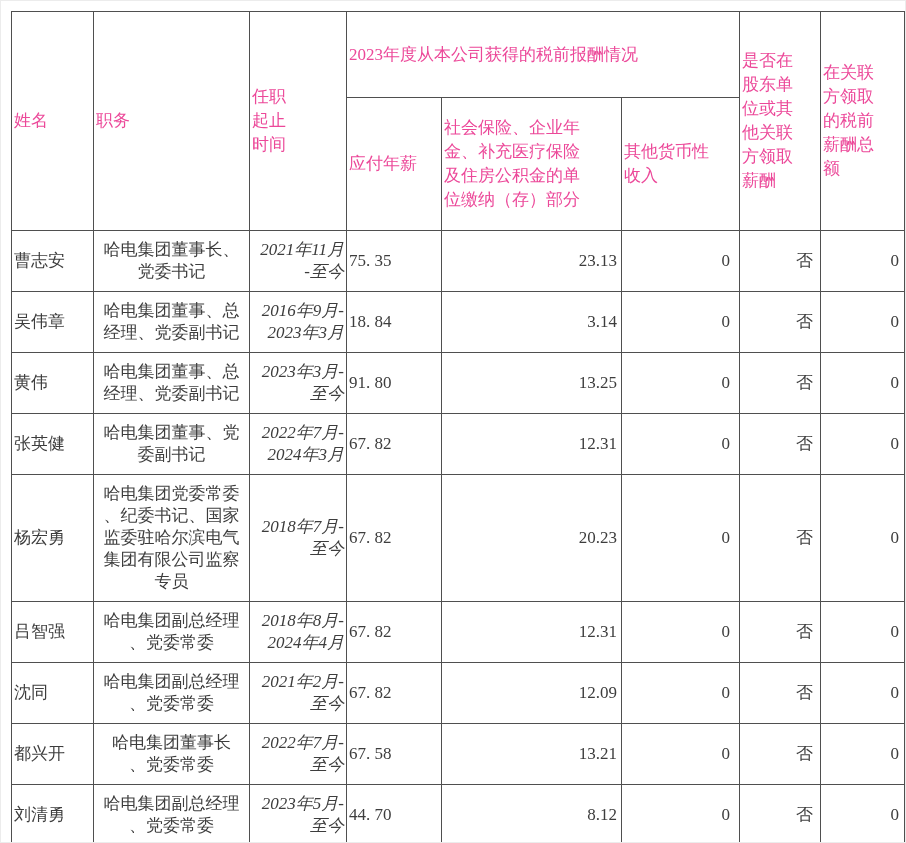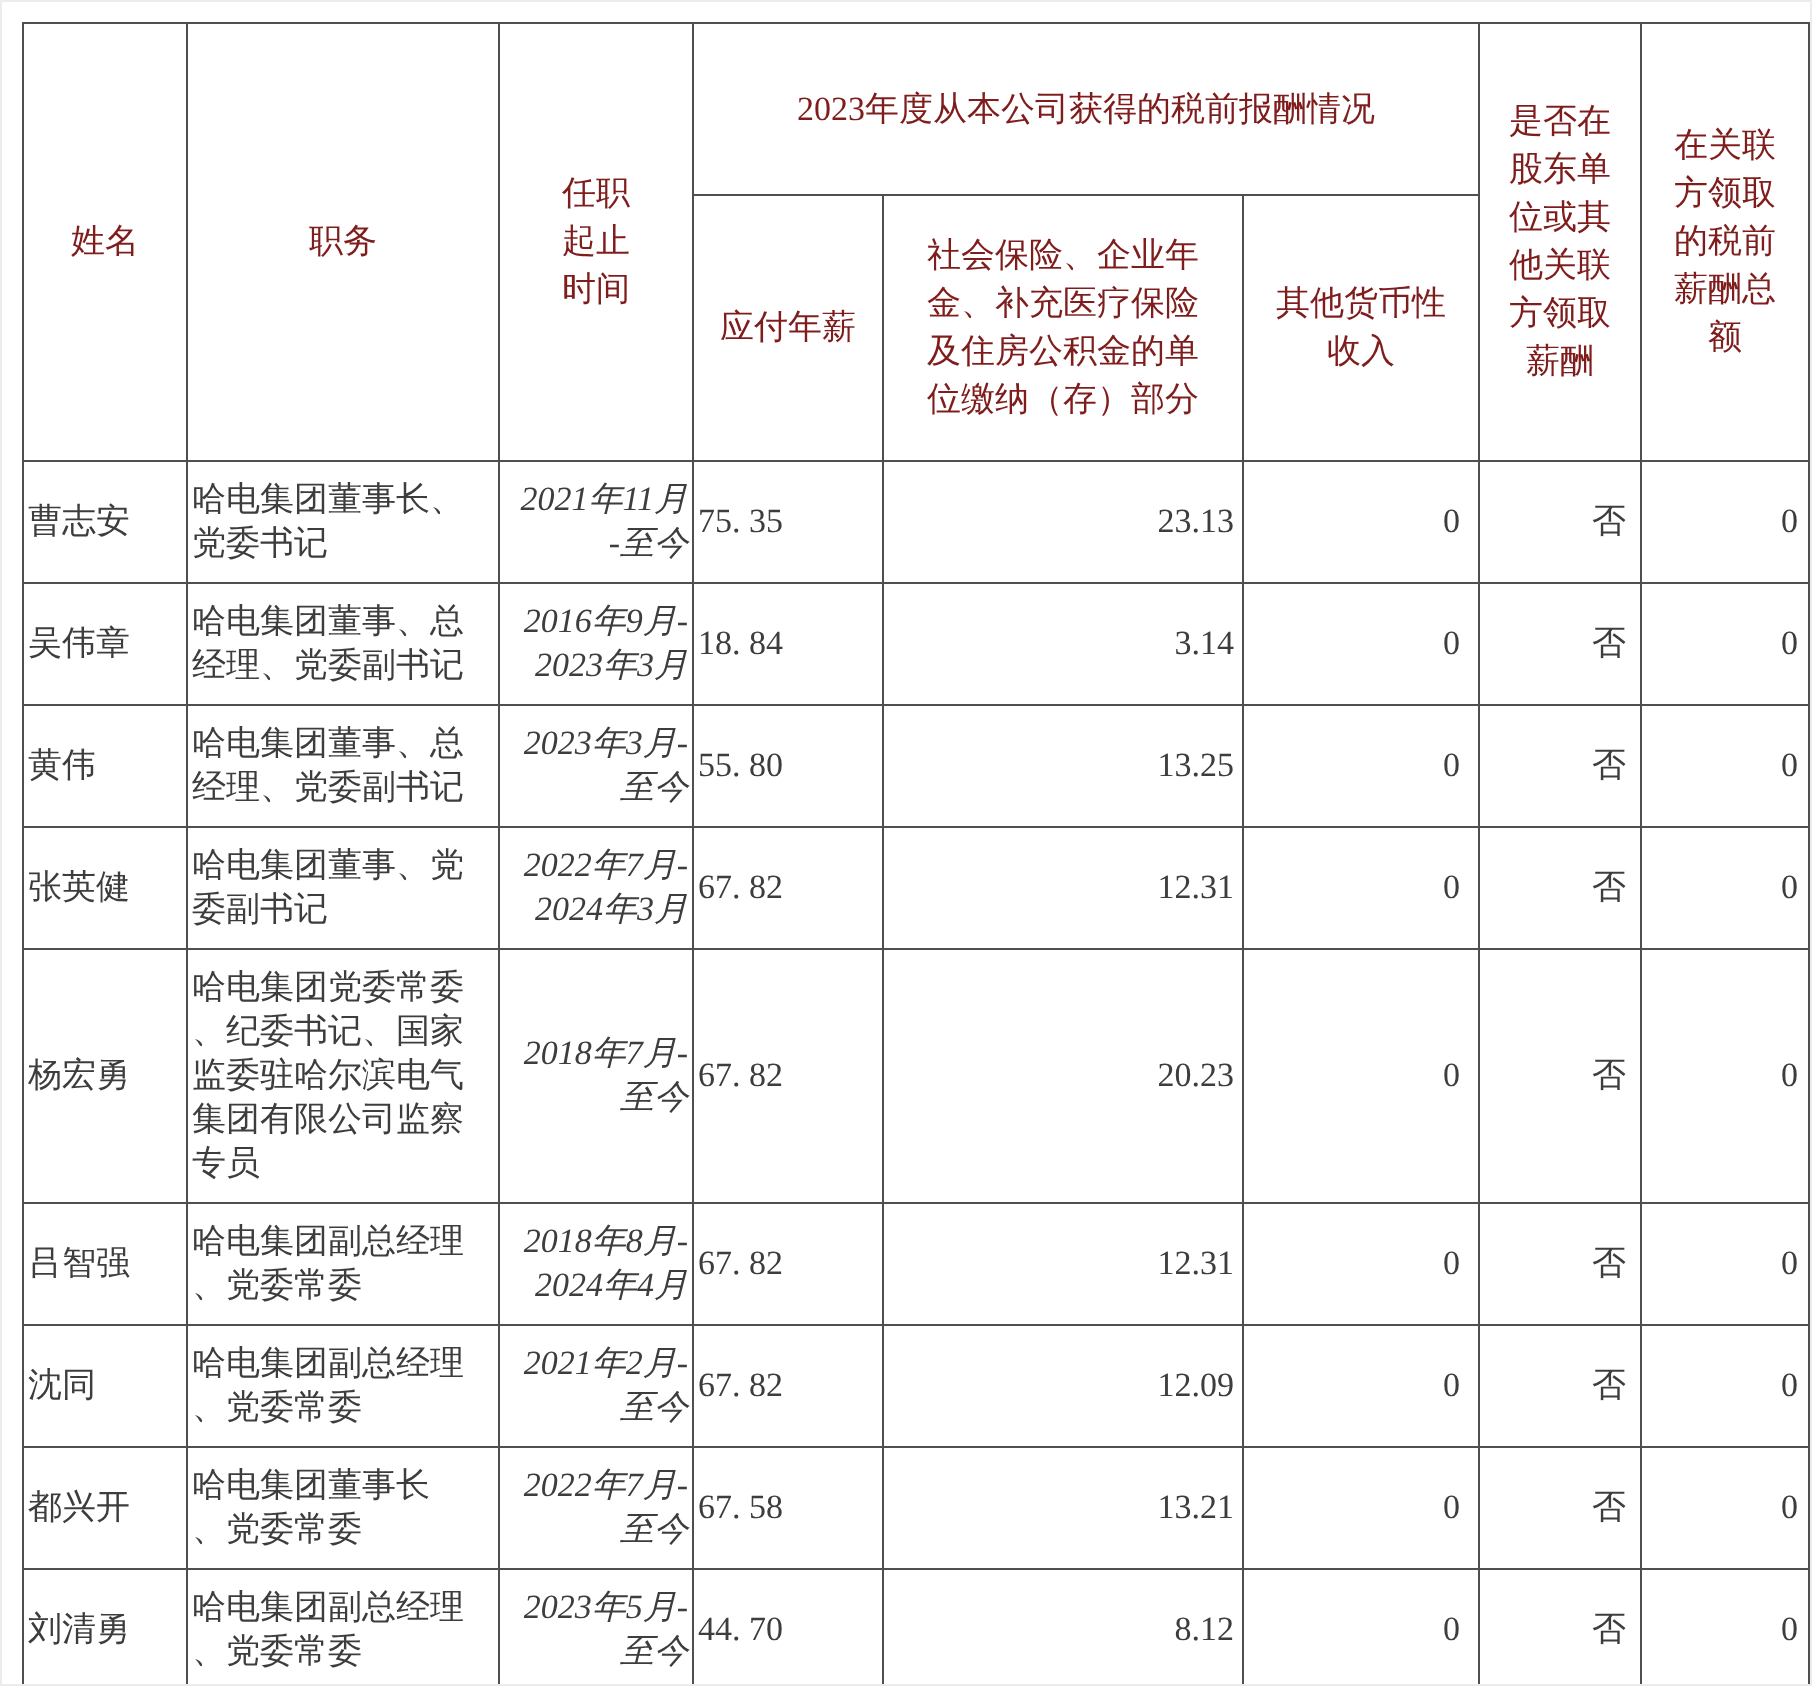--- a/index.html
+++ b/index.html
@@ -28,35 +28,35 @@
     font-weight: normal;
     vertical-align: middle;
     white-space: pre-line;
     overflow: hidden;
     box-sizing: border-box;
   }
   
   table.comp thead th {
     font-size: 17px;
     line-height: 24px;
-    color: #7f1d1d;
-    text-align: center;
+    color: #ec4899;
+    text-align: left;
     padding: 4px 2px;
   }
   th.h-group { height: 86px; }
   tr.header-row-2 th { height: 133px; }
   
   table.comp tbody td {
     font-size: 17px;
     line-height: 22px;
     color: #3d3d3d;
     padding: 8px 2px;
   }
   .c-name   { }
-  .c-pos    { text-align: left; }
+  .c-pos    { text-align: center; }
   .c-term   { text-align: right; padding-left: 6px !important; padding-right: 2px !important; font-style: italic; }
   .c-salary { text-align: left; padding-right: 13px !important; }
   .c-num {
     font-family: Liberation Serif, serif;
     color: #5c5c5c;
     font-size: 17px;
   }
   .c-ins    { text-align: right; padding-right: 4px !important; }
   .c-other  { text-align: right; padding-right: 9px !important; }
   .c-yn     { text-align: right; padding-right: 7px !important; }
@@ -131,21 +131,21 @@
     <td class="c-other c-num">0</td>
     <td class="c-yn">否</td>
     <td class="c-rel c-num">0</td>
   </tr>
         <tr>
     <td class="c-name">黄伟</td>
     <td class="c-pos">哈电集团董事、总
 经理、党委副书记</td>
     <td class="c-term">2023年3月-
 至今</td>
-    <td class="c-salary">55. 80</td>
+    <td class="c-salary">91. 80</td>
     <td class="c-ins c-num">13.25</td>
     <td class="c-other c-num">0</td>
     <td class="c-yn">否</td>
     <td class="c-rel c-num">0</td>
   </tr>
         <tr>
     <td class="c-name">张英健</td>
     <td class="c-pos">哈电集团董事、党
 委副书记</td>
     <td class="c-term">2022年7月-

